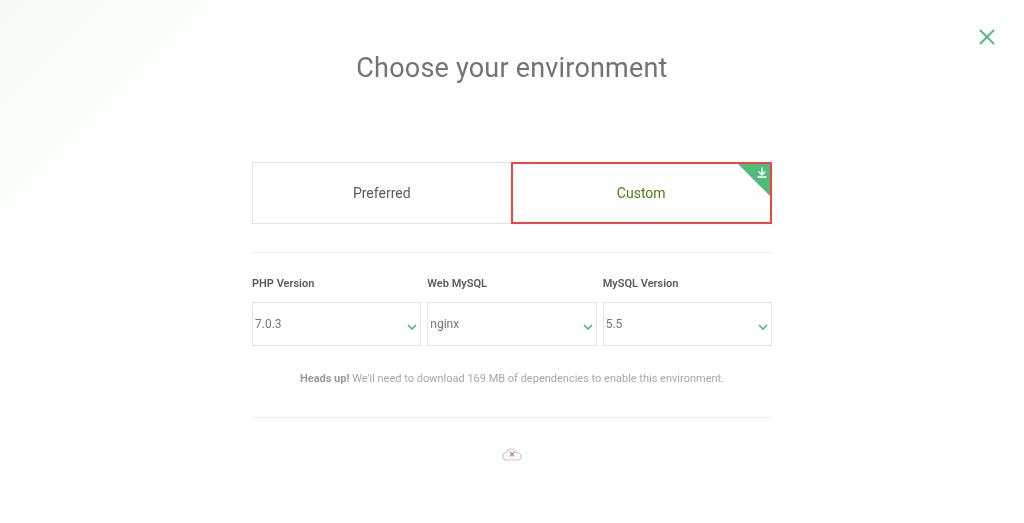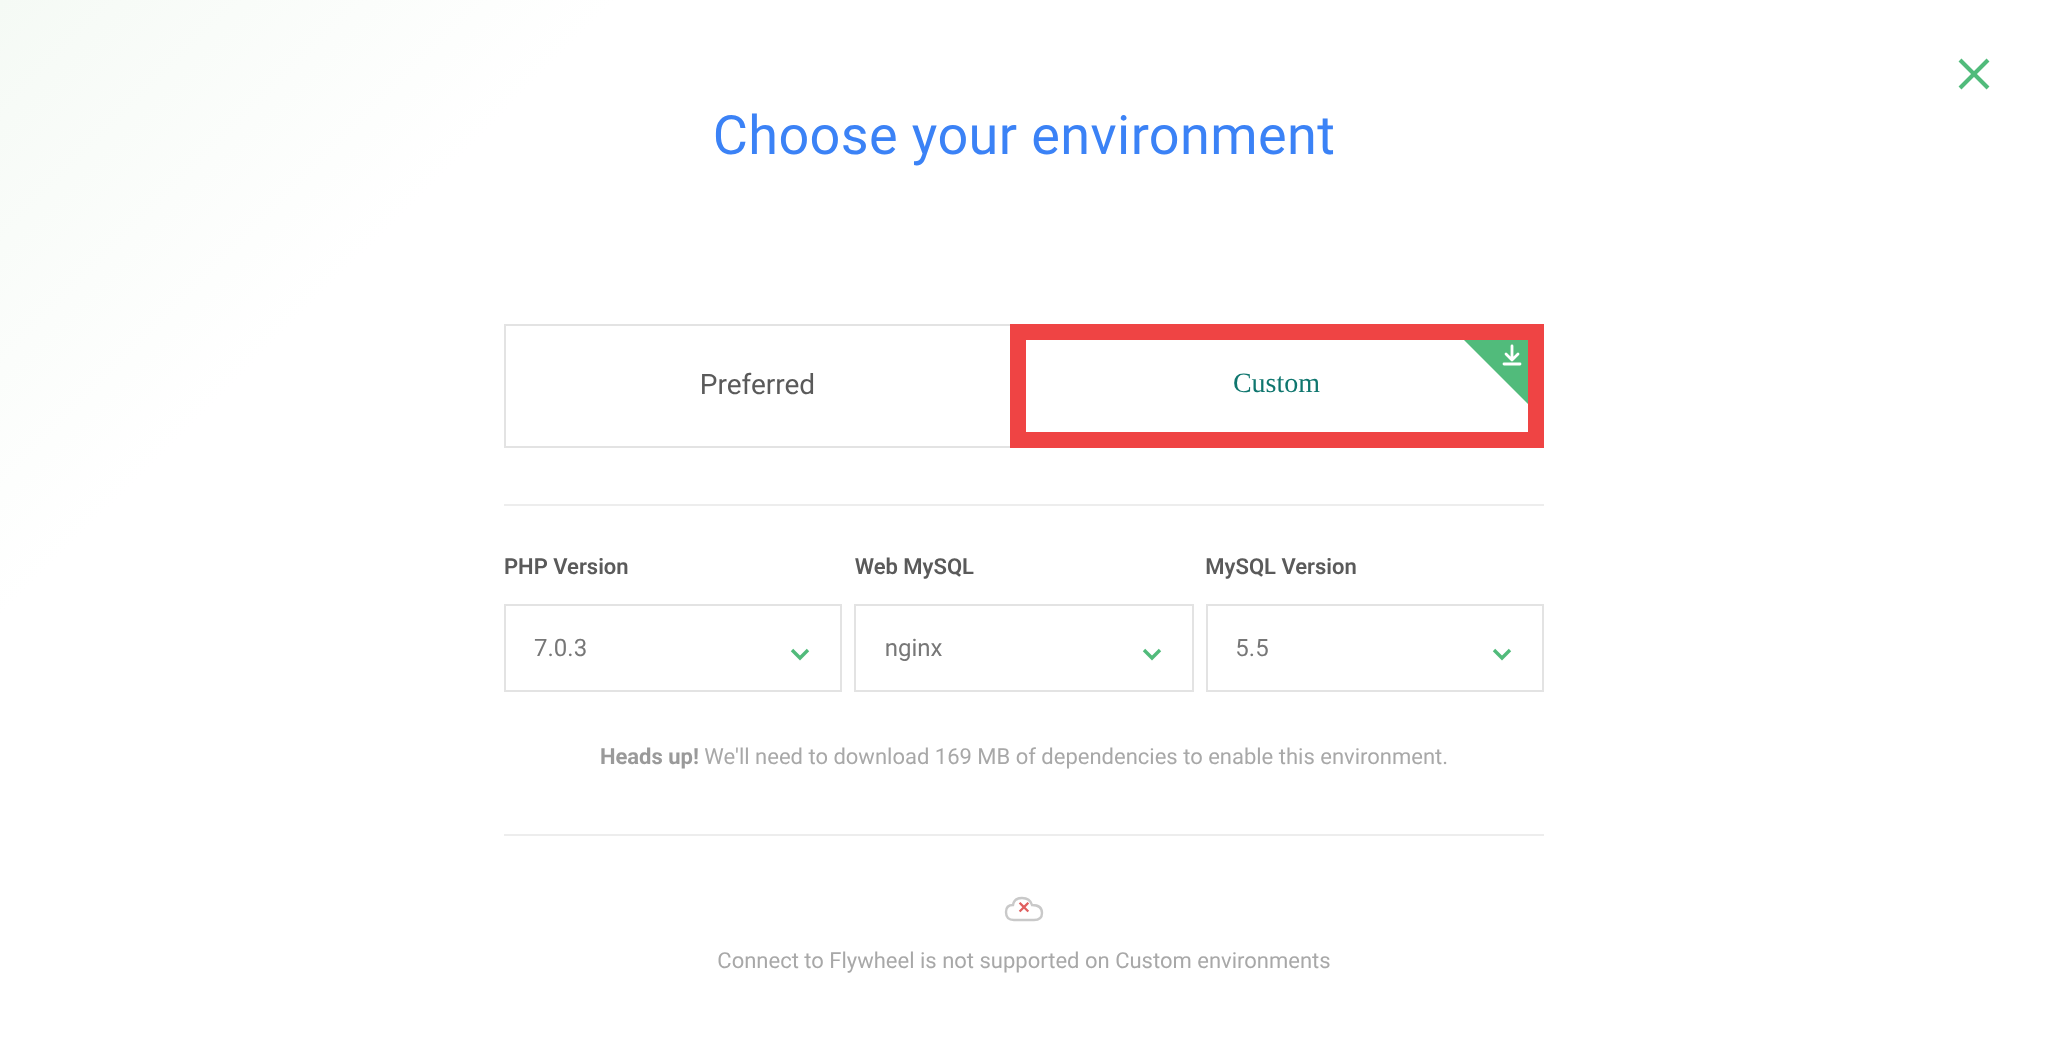--- a/index.html
+++ b/index.html
@@ -36,21 +36,21 @@
     .content {
       max-width: 520px;
       margin: 0 auto;
       padding-top: 52px;
     }
 
     .title {
       text-align: center;
       font-size: 27px;
       font-weight: 400;
-      color: #3b82f6;
+      color: #737373;
       letter-spacing: 0.2px;
     }
 
     .tabs {
       display: flex;
       gap: 0;
       margin-top: 78px;
       margin-bottom: 28px;
     }
 
@@ -62,23 +62,22 @@
       display: flex;
       align-items: center;
       justify-content: center;
       font-size: 14px;
       color: #5a5a5a;
       cursor: pointer;
       position: relative;
     }
 
     .tab.active {
-      border: 8px solid #ef4444;
-      color: #0f766e;
-      font-family: Liberation Serif, serif;
+      border: 2px solid #ef4444;
+      color: #4d7c0f;
     }
 
     .tab:first-child:not(.active) {
       border-right: none;
     }
 
     .corner-badge {
       position: absolute;
       top: 0;
       right: 0;
@@ -127,21 +126,21 @@
       margin-bottom: 12px;
     }
 
     .select {
       height: 44px;
       border: 1px solid #e3e3e3;
       background: #fff;
       display: flex;
       align-items: center;
       justify-content: space-between;
-      padding: 0 14px;
+      padding: 0 2px;
       cursor: pointer;
     }
 
     .select-value {
       font-size: 12px;
       color: #777;
     }
 
     .chevron {
       color: #51bb7b;
@@ -278,15 +277,14 @@
 
   <div class="divider"></div>
 
   <div class="cloud-section">
     <div class="cloud-icon">
       <svg viewBox="0 0 22 18" fill="none" stroke="currentColor" stroke-width="1.2">
         <path d="M6 14 Q2 14 2 10 Q2 6.5 5.5 6.5 Q6 3 10 3 Q14 3 15 6.5 Q20 6.5 20 10.5 Q20 14 16 14 Z"></path>
       </svg>
       <span class="cloud-x">✕</span>
     </div>
-    <div class="cloud-text">Connect to Flywheel is not supported on Custom environments</div>
   </div>
 </div>
 
 </body></html>

